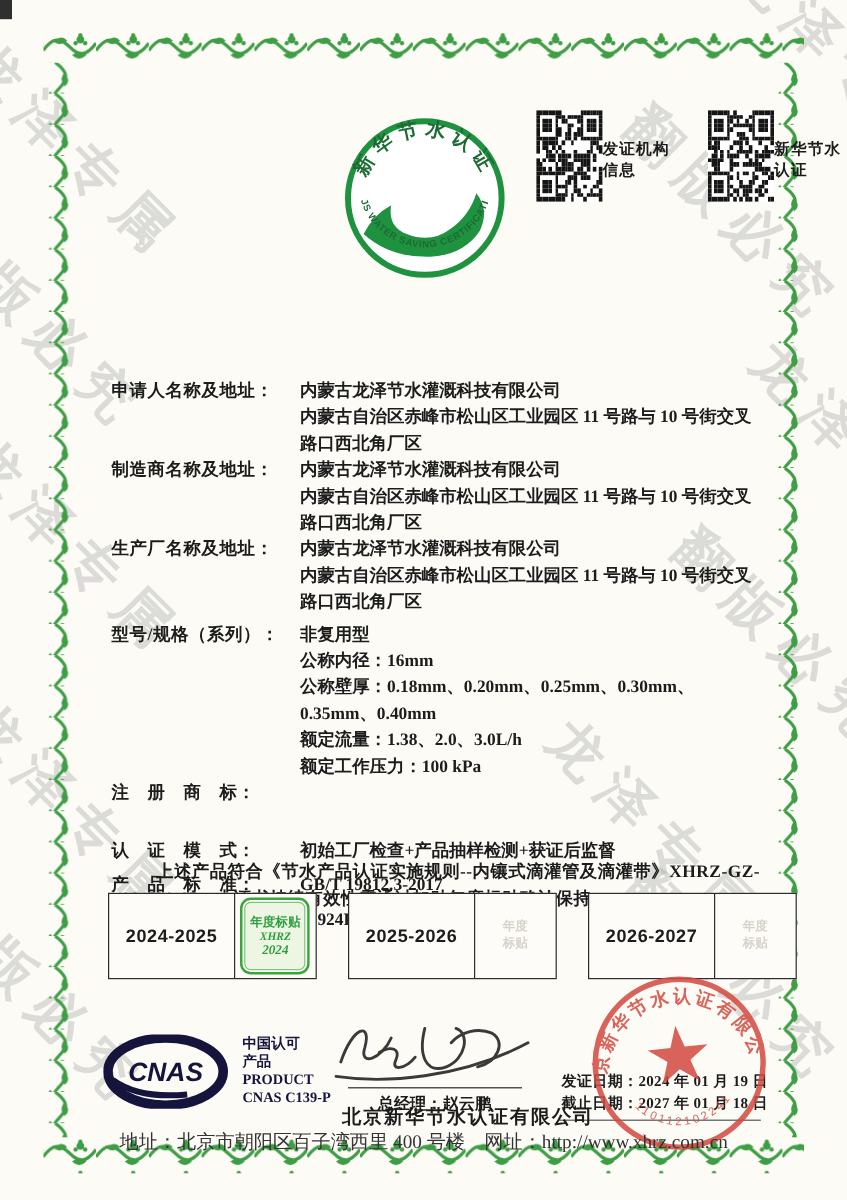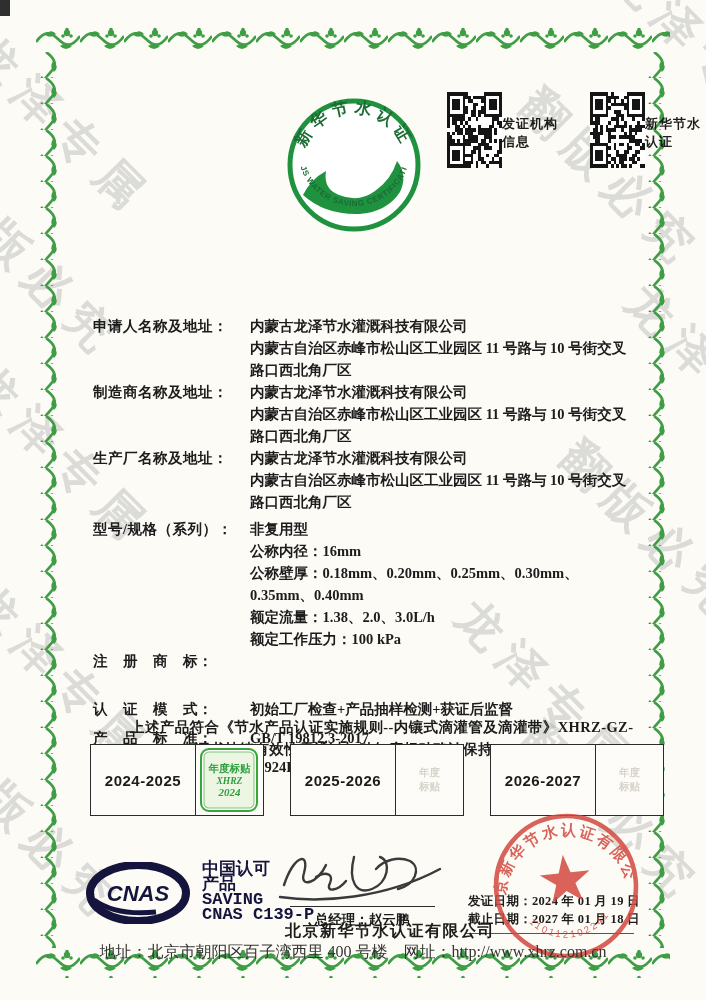--- a/index.html
+++ b/index.html
@@ -44,21 +44,21 @@
   .year-right{flex:1;display:flex;align-items:center;justify-content:center;}
   .sticker{width:54px;height:60px;border:2px solid #3aa53a;border-radius:9px;background:#ecf6e3;
            box-shadow:inset 0 0 0 1.5px #fff, inset 0 0 0 2.5px #7cc47c;
            display:flex;flex-direction:column;align-items:center;justify-content:center;color:#2f9e3f;}
   .st1{font-size:10.5px;font-weight:800;}
   .st2{font-size:9.5px;font-style:italic;font-weight:700;}
   .st3{font-size:11px;font-style:italic;font-weight:800;}
   .placeholder{width:2.3em;font-size:10.5px;line-height:1.35;text-align:center;color:#d7d3ca;font-weight:700;}
   
   .cnas{position:absolute;left:86px;top:862px;display:flex;align-items:flex-start;}
-  .cnas-text{margin-left:12px;font-family:Liberation Mono, monospace;font-size:17px;
+  .cnas-text{margin-left:12px;font-family:Liberation Serif, serif;font-size:12px;
              font-weight:700;line-height:15px;color:#14143c;}
   .sig-svg{position:absolute;left:272px;top:843px;}
   .sig-line{position:absolute;left:290px;top:906px;width:145px;border-top:1.5px solid #2b2b2b;}
   .sig-name{position:absolute;left:276px;top:911px;width:172px;text-align:center;font-size:13.5px;font-weight:700;}
   .dates{position:absolute;left:468px;top:893px;font-size:12.5px;font-weight:700;line-height:17.5px;
          letter-spacing:.3px;}
   .dates-rule{position:absolute;left:466px;top:933px;width:168px;border-top:1.2px solid #555;}
   .seal{position:absolute;left:490px;top:810px;opacity:.85;transform:rotate(-6deg);}
   .company{position:absolute;left:200px;top:921px;width:380px;text-align:center;font-size:16px;
            font-weight:800;letter-spacing:1.5px;}
@@ -1118,21 +1118,21 @@
 
   <div class="cnas">
     <svg width="104" height="62" viewBox="0 0 104 62">
       <ellipse cx="52" cy="31" rx="48" ry="28" fill="none" stroke="#14143c" stroke-width="8"></ellipse>
       <path d="M8,38 Q30,54 70,50" stroke="#14143c" stroke-width="5" fill="none"></path>
       <text x="52" y="39" text-anchor="middle" font-size="22" font-weight="bold" font-style="italic" font-family="Liberation Sans, sans-serif" fill="#14143c">CNAS</text>
     </svg>
     <div class="cnas-text">
       <div>中国认可</div>
       <div>产品</div>
-      <div>SAVING</div>
+      <div>PRODUCT</div>
       <div>CNAS C139-P</div>
     </div>
   </div>
 
   <svg class="sig-svg" width="180" height="62" viewBox="0 0 180 62">
     <g stroke="#3a3a3a" stroke-width="2.4" fill="none" stroke-linecap="round">
       <path d="M12,42 C22,12 38,8 32,30 C27,46 46,40 54,22"></path>
       <path d="M44,34 C54,28 62,31 58,40 C53,50 66,48 74,38"></path>
       <path d="M82,14 C76,38 84,52 100,46 C116,40 120,18 108,14"></path>
       <path d="M104,26 C112,17 126,13 138,18 C150,25 143,42 126,46"></path>

